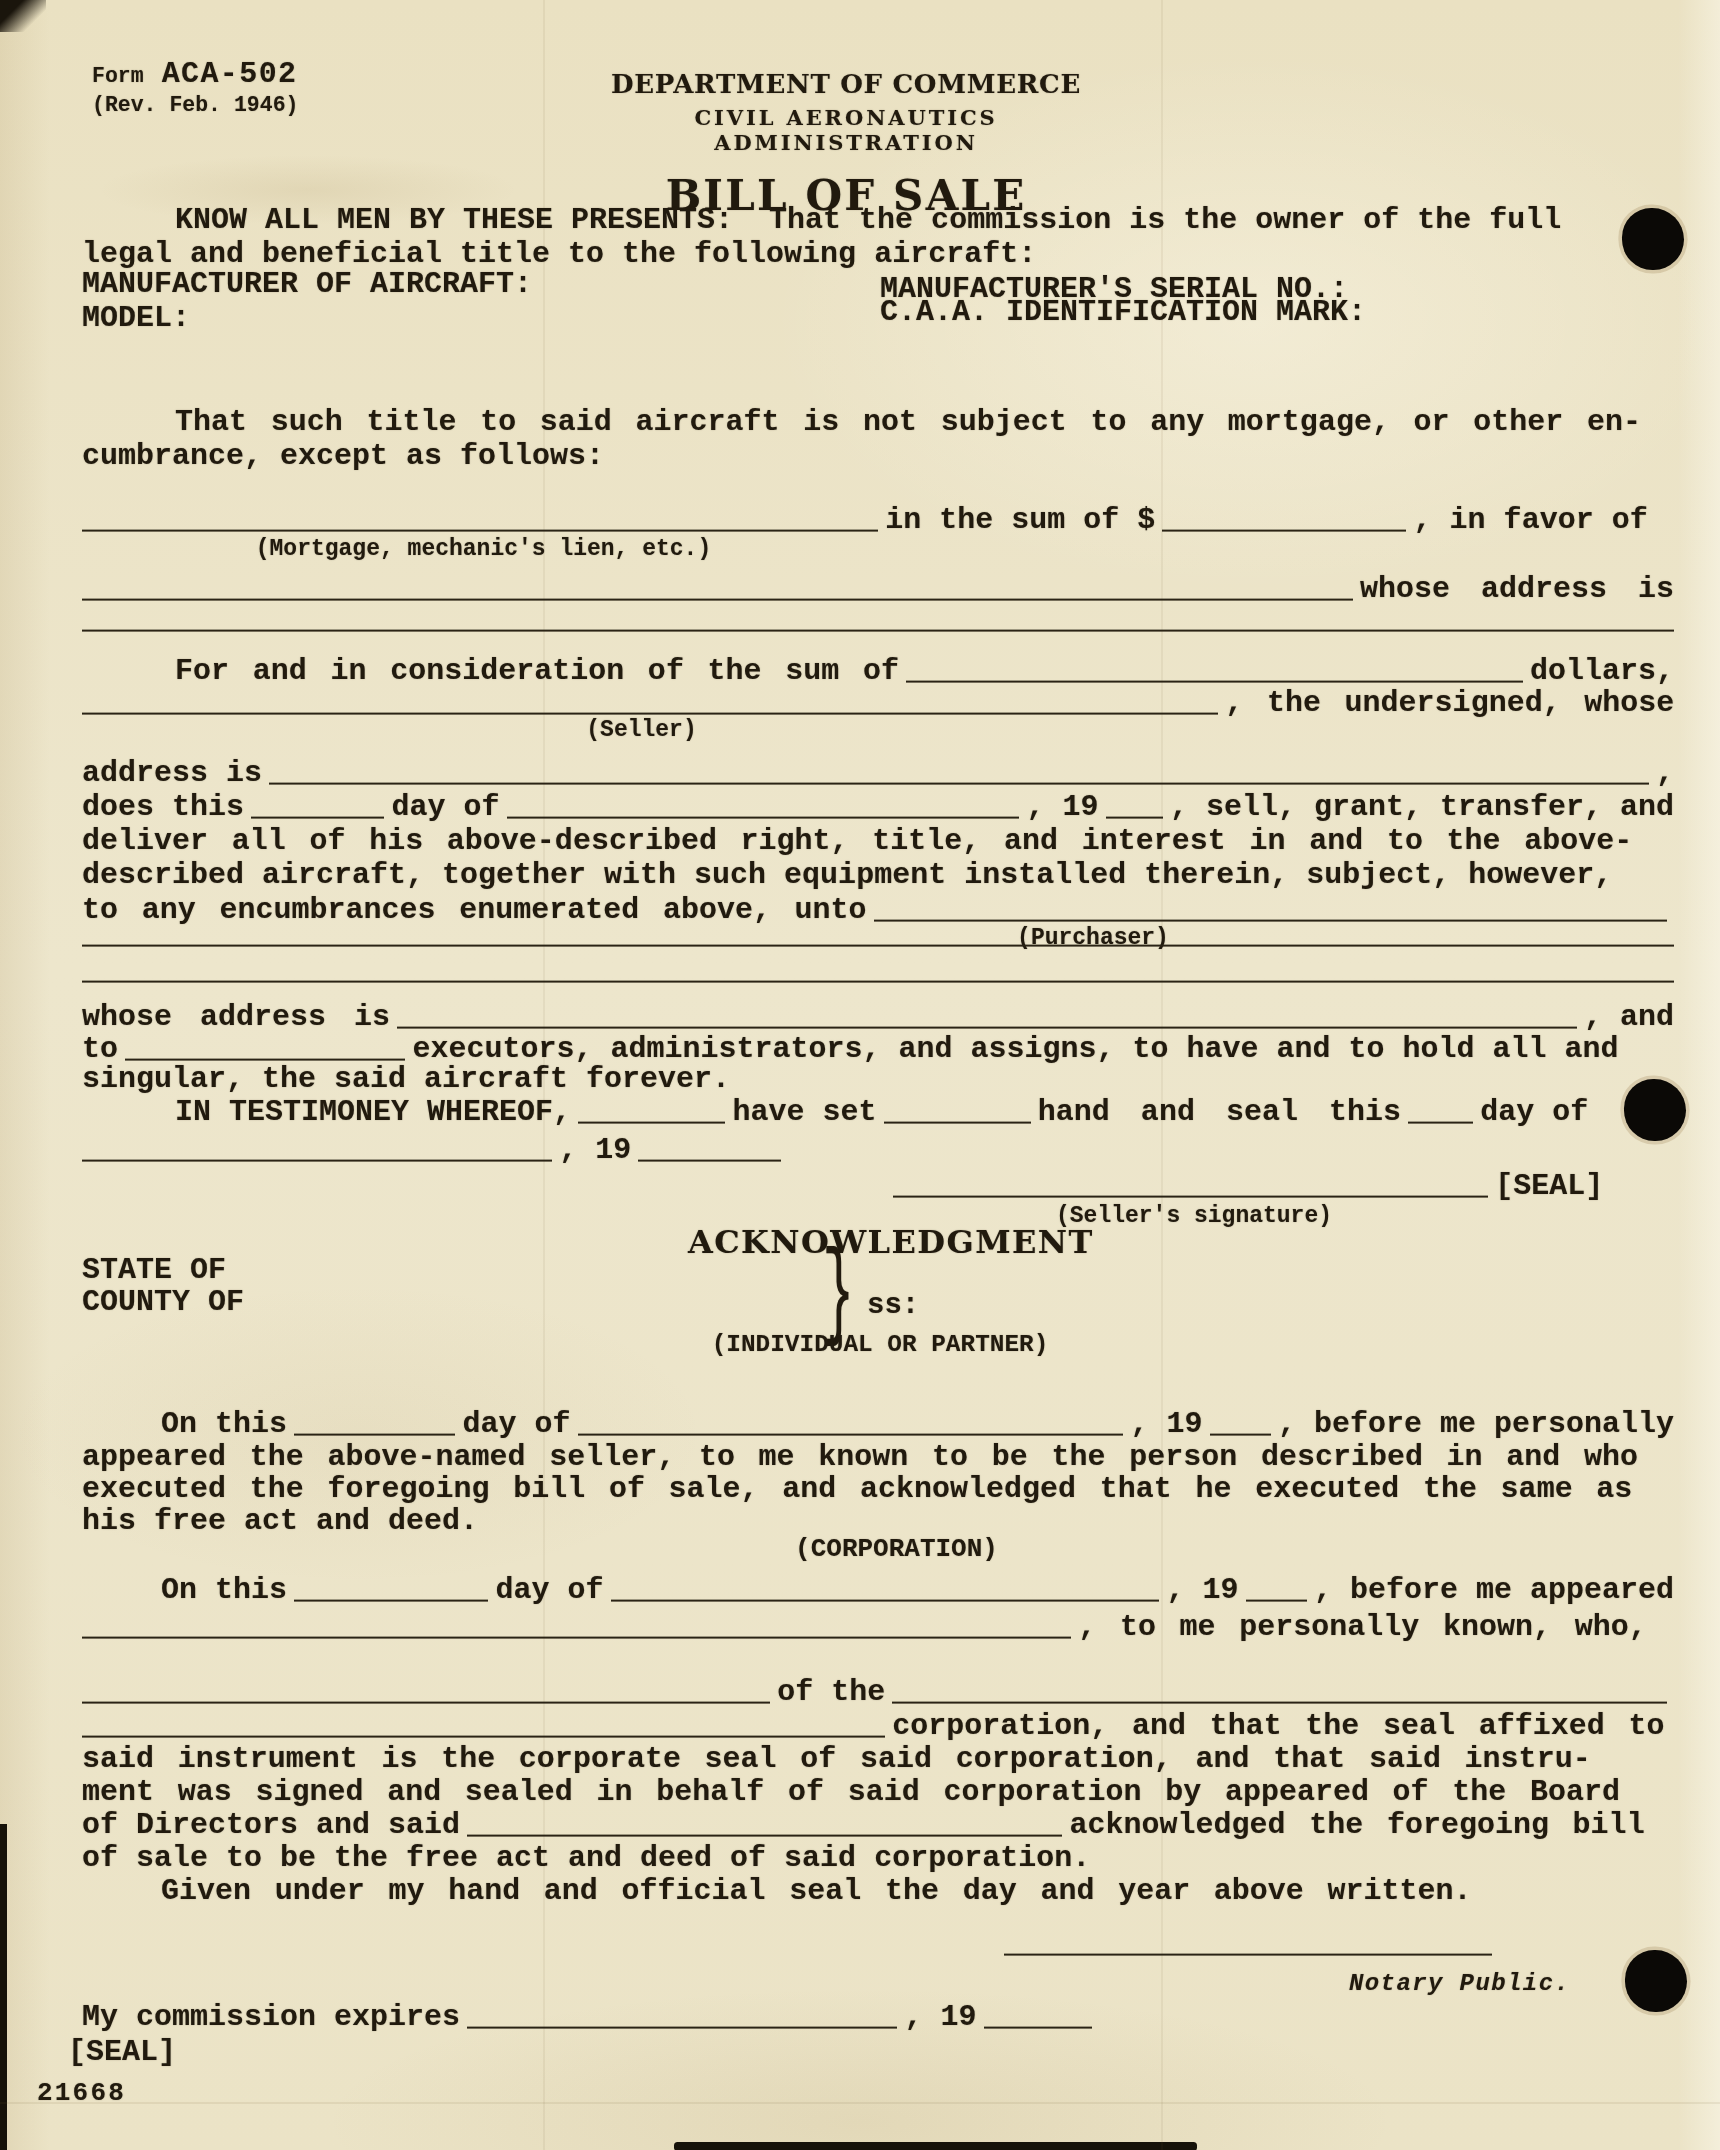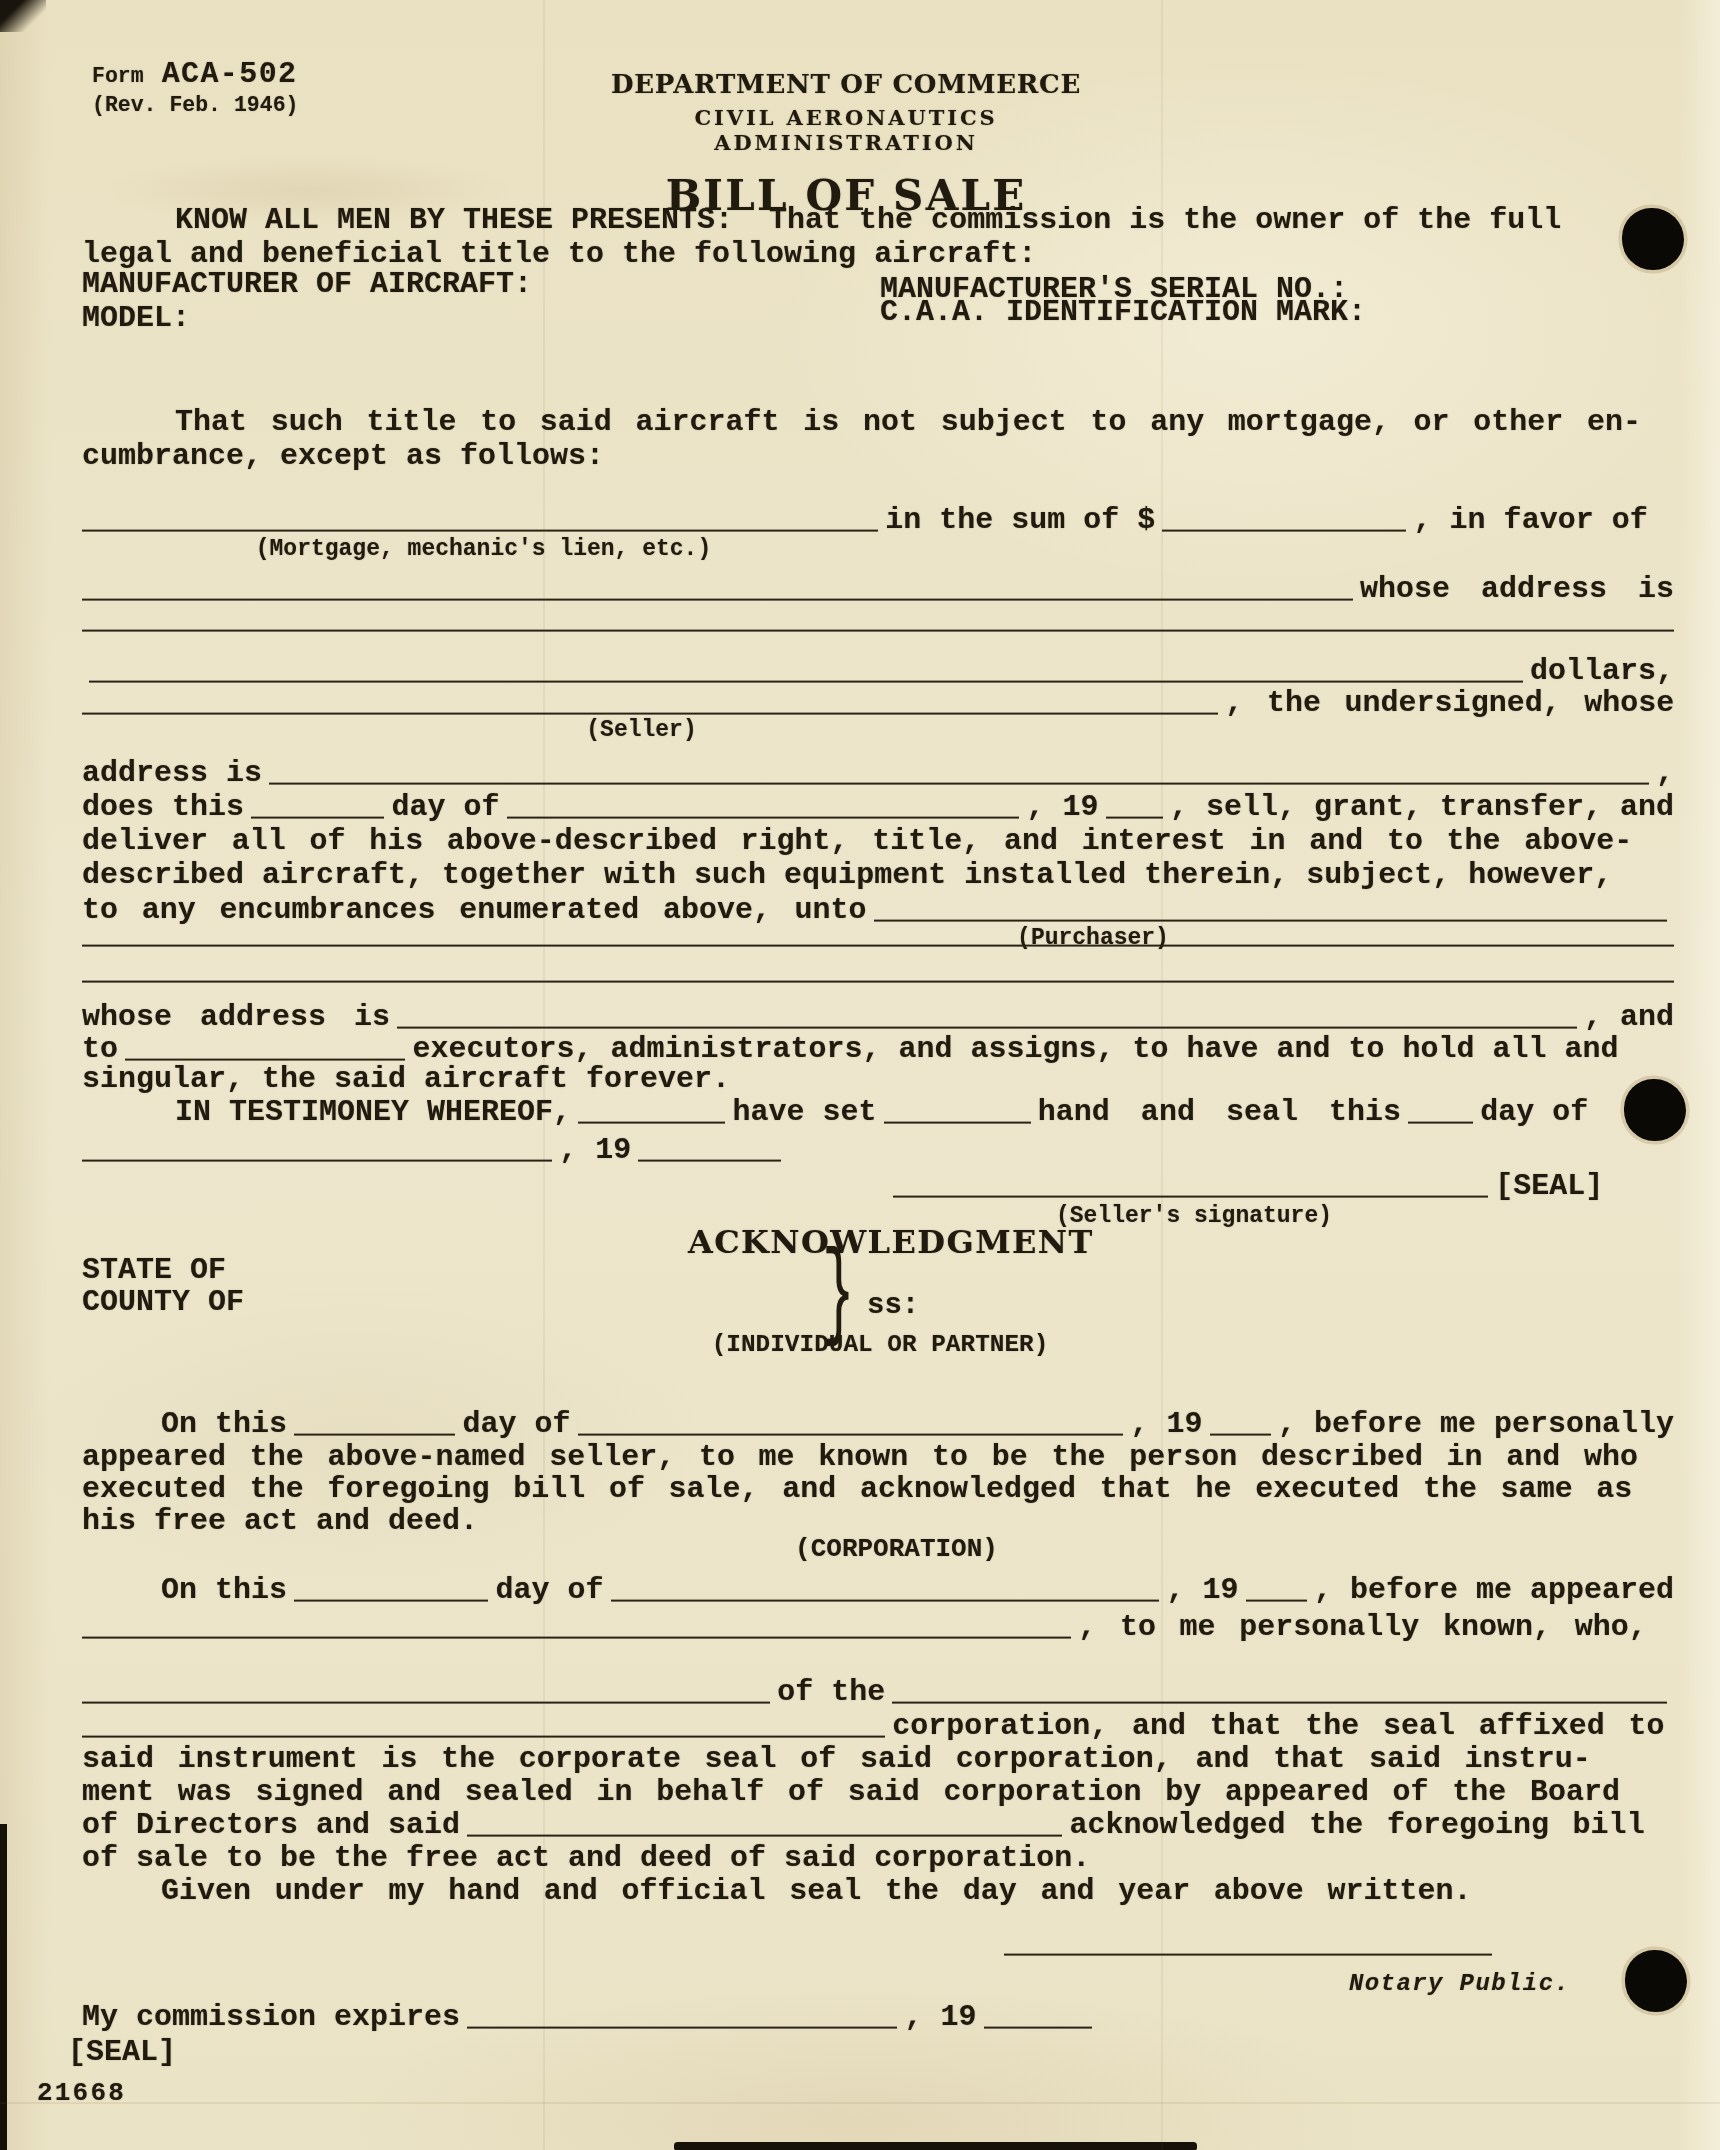--- a/index.html
+++ b/index.html
@@ -99,20 +99,21 @@
 
   <div class="row" style="top:572px">
     <span class="bl grow" style="margin-left:0"></span>
     <span class="t wsc">whose address is</span>
   </div>
   <div class="row" style="top:622px">
     <span class="bl grow full"></span>
   </div>
 
   <div class="row" style="top:654px">
+    <span class="t wsa" style="padding-left:93px">For and in consideration of the sum of</span>
     <span class="bl grow"></span>
     <span class="t">dollars,</span>
   </div>
   <div class="row" style="top:686px">
     <span class="bl" style="width:1136px;margin-left:0"></span>
     <span class="t wsa">, the undersigned, whose</span>
   </div>
   <div class="cap" style="left:570px;top:717px;width:143px">(Seller)</div>
 
   <div class="row" style="top:756px">

